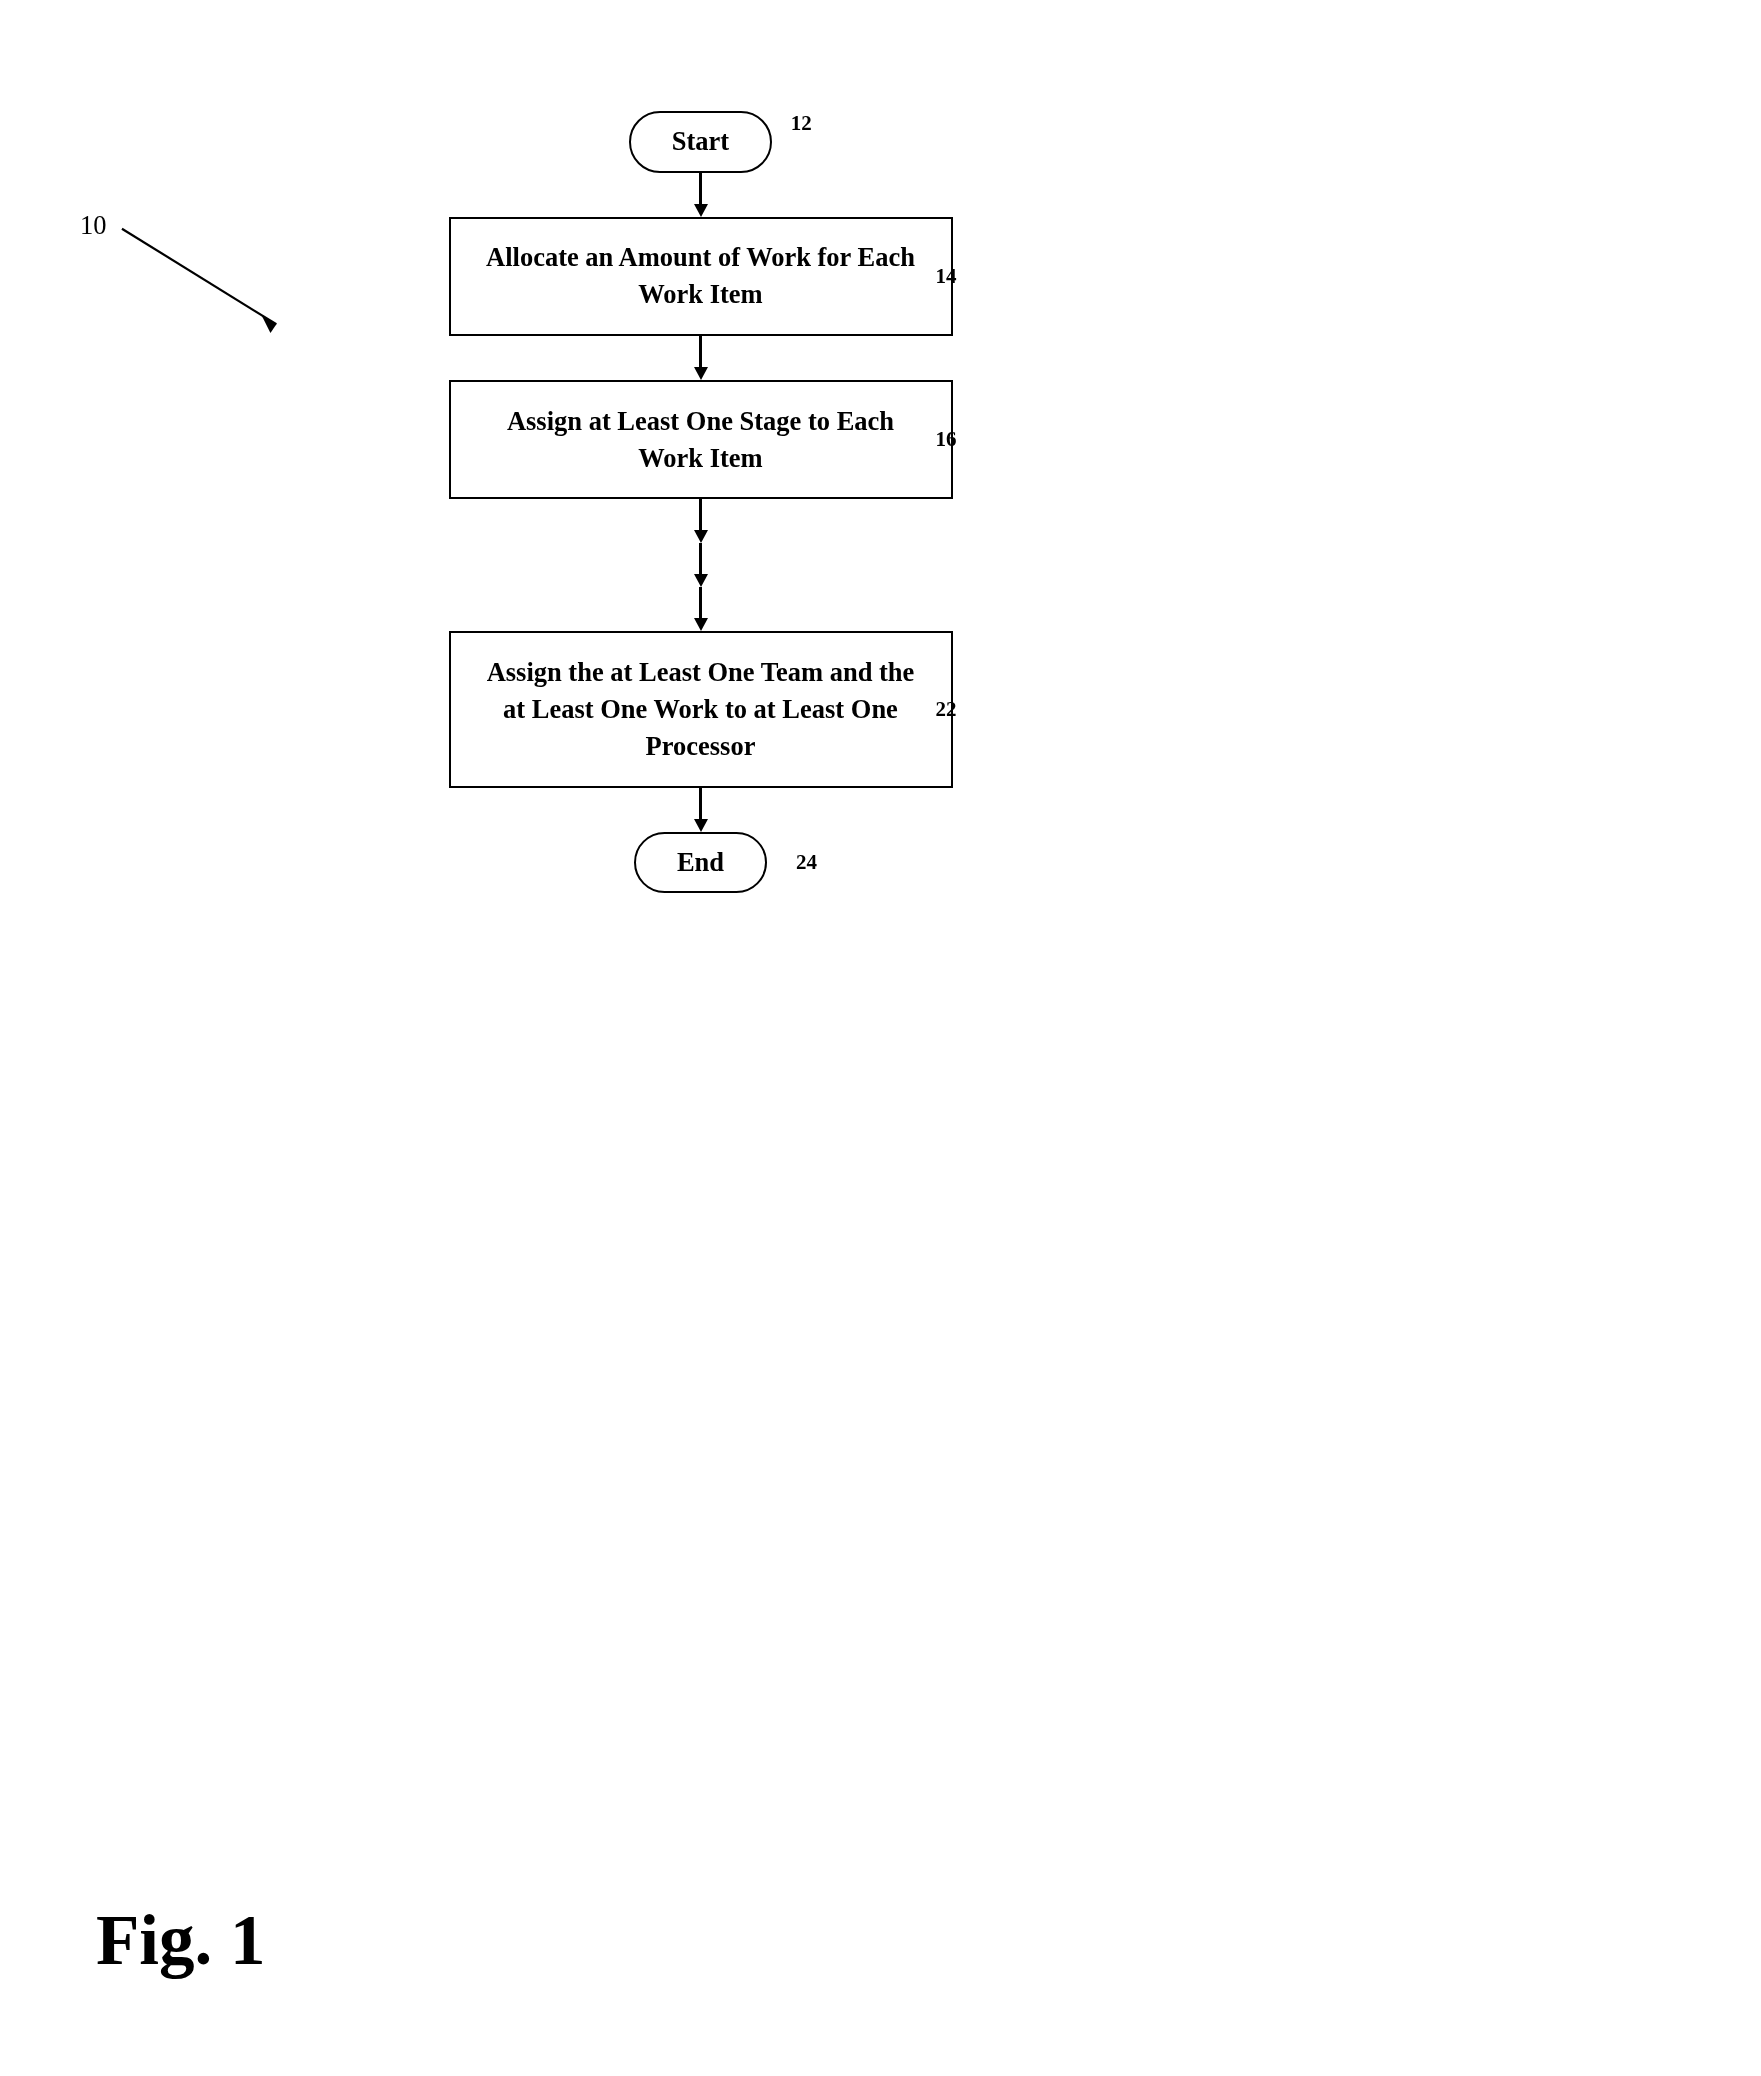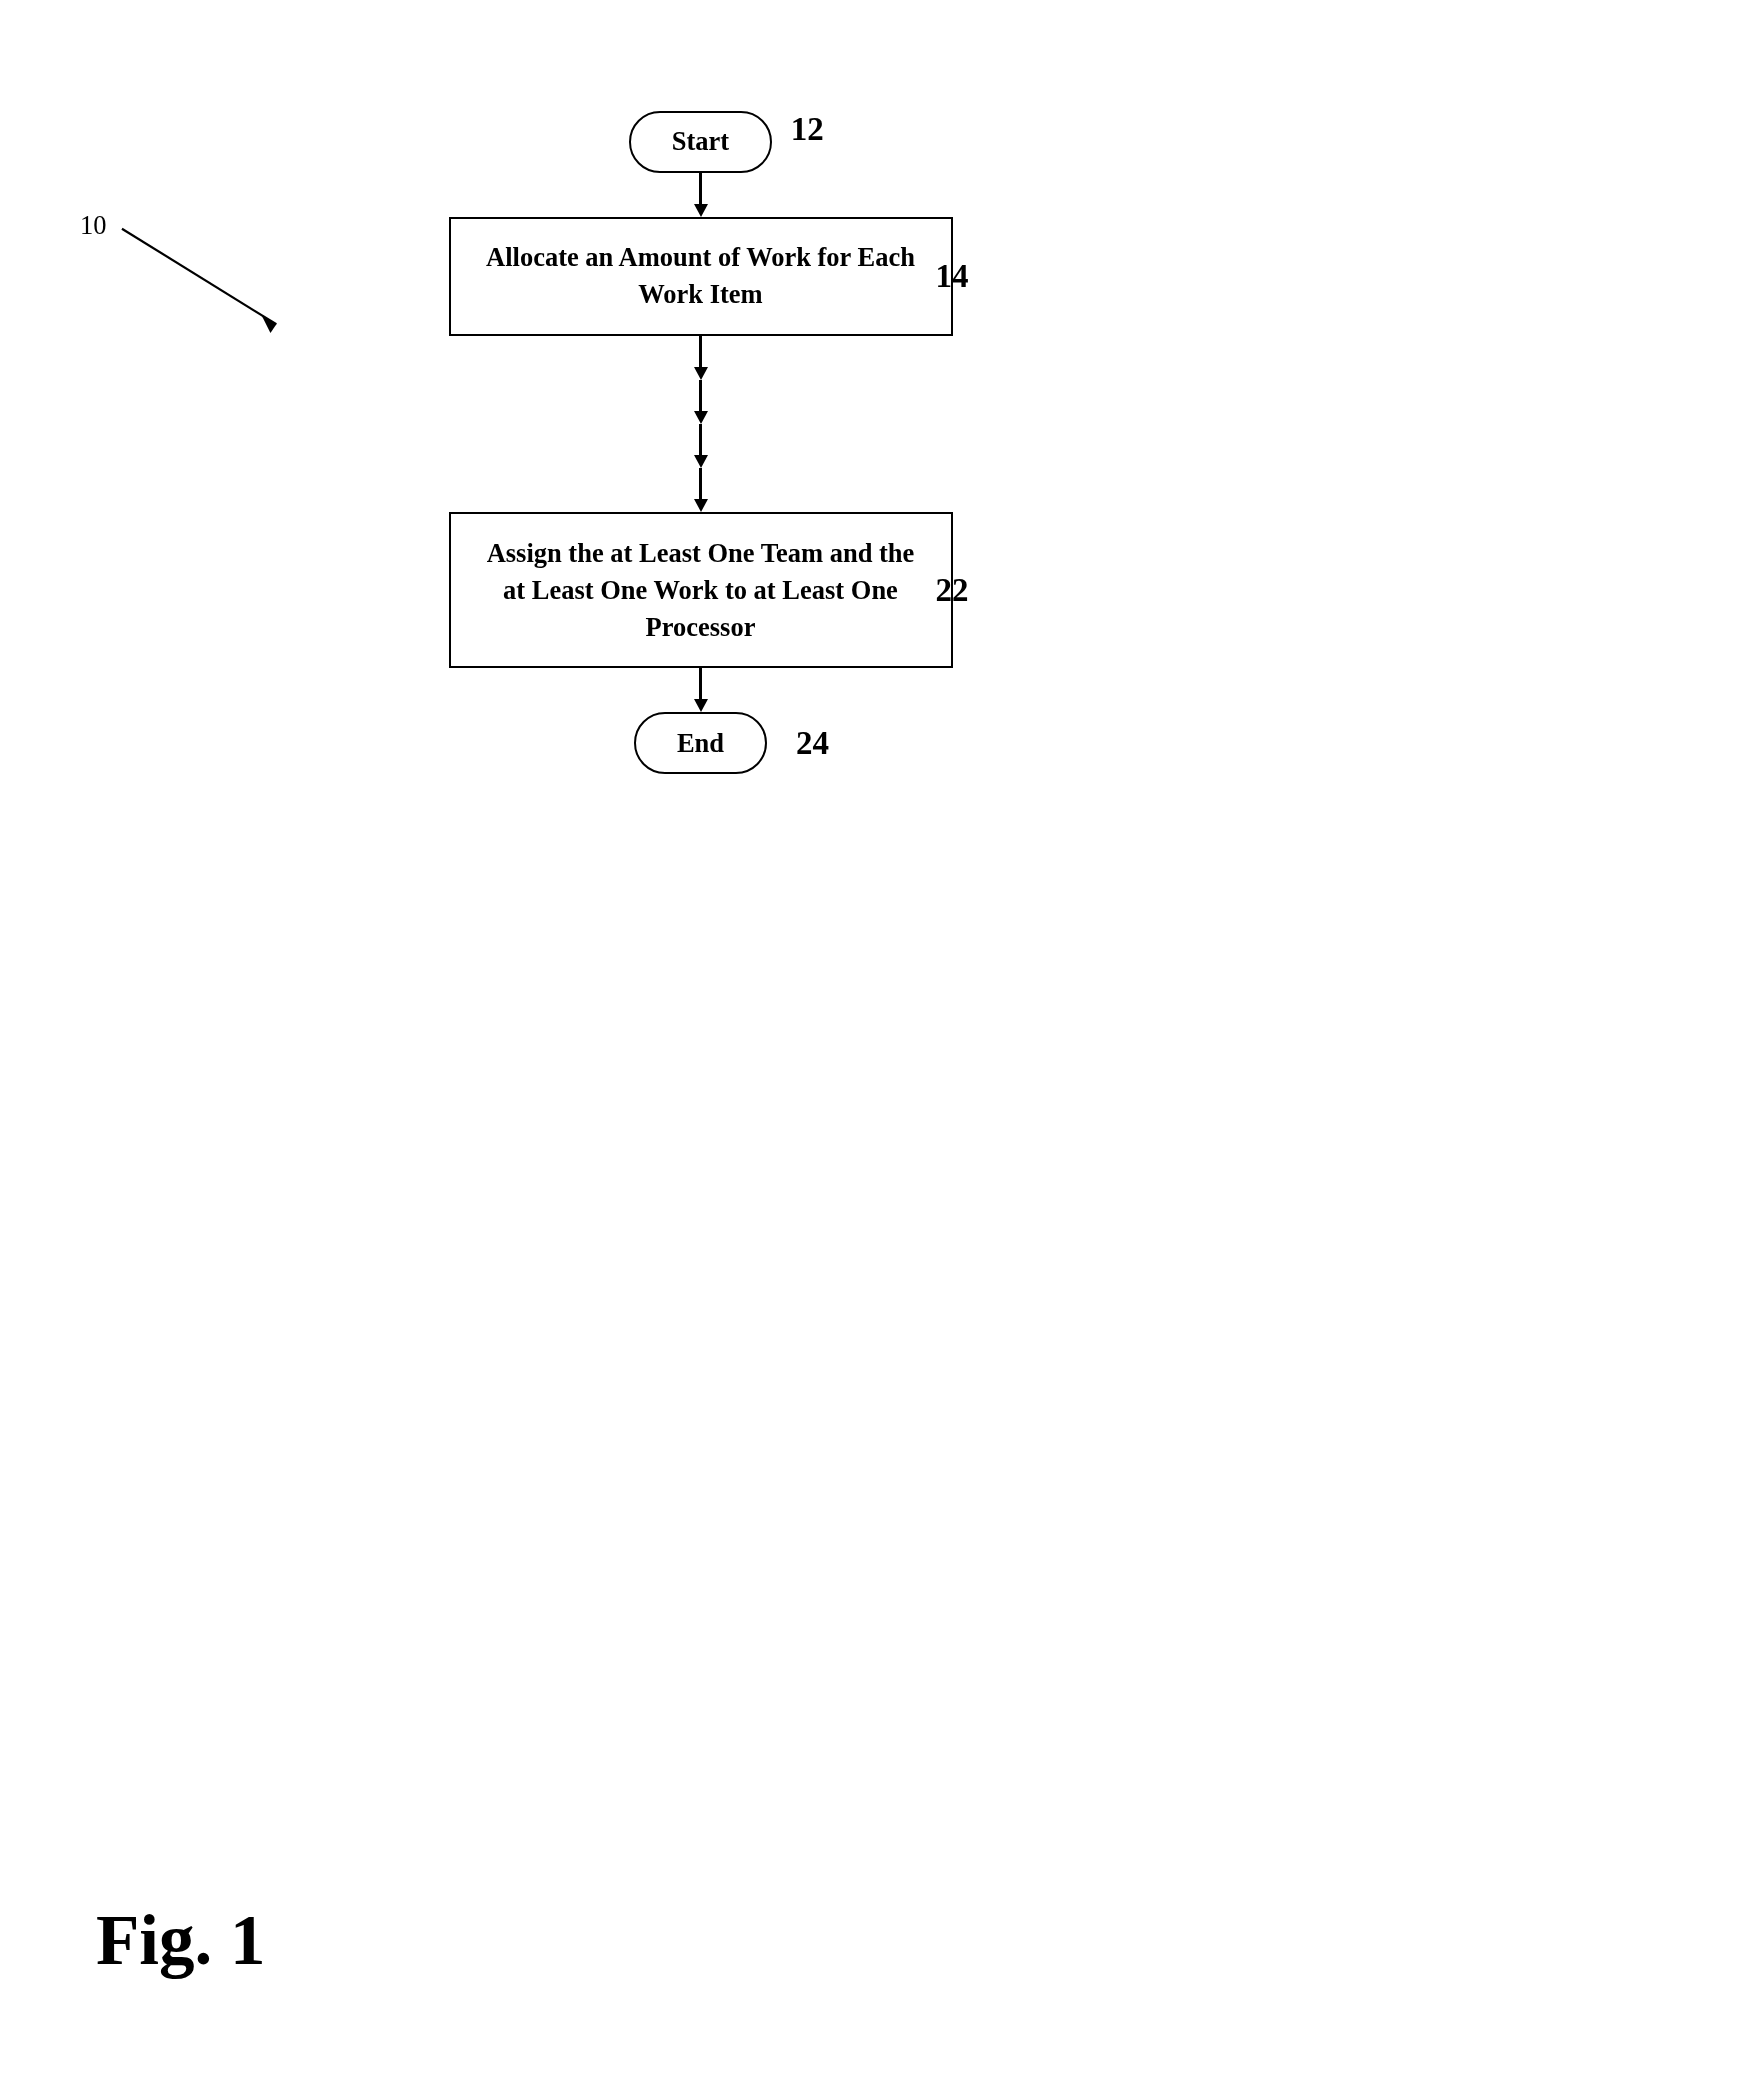--- a/index.html
+++ b/index.html
@@ -84,21 +84,21 @@
 
     .node-wrapper {
       display: flex;
       align-items: center;
       position: relative;
     }
 
     .side-label {
       position: absolute;
       left: 487px;
-      font-size: 33px;
+      font-size: 21px;
       font-family: 'Times New Roman', Times, serif;
       text-align: center;
     }
   </style>
 </head>
 <body>
 
 <div class="diagram-container">
 
   <div class="node-wrapper">
@@ -108,20 +108,24 @@
 
   <div class="arrow-down"></div>
 
   <div class="node-wrapper">
     <div class="rect-box">Allocate an Amount of Work for Each Work Item</div>
     <span class="side-label">14</span>
   </div>
 
   <div class="arrow-down"></div>
 
+  <div class="node-wrapper">
+    <div class="rect-box">Assign at Least One Stage to Each Work Item</div>
+    <span class="side-label">16</span>
+  </div>
 
   <div class="arrow-down"></div>
 
 
   <div class="arrow-down"></div>
 
 
   <div class="arrow-down"></div>
 
   <div class="node-wrapper">

